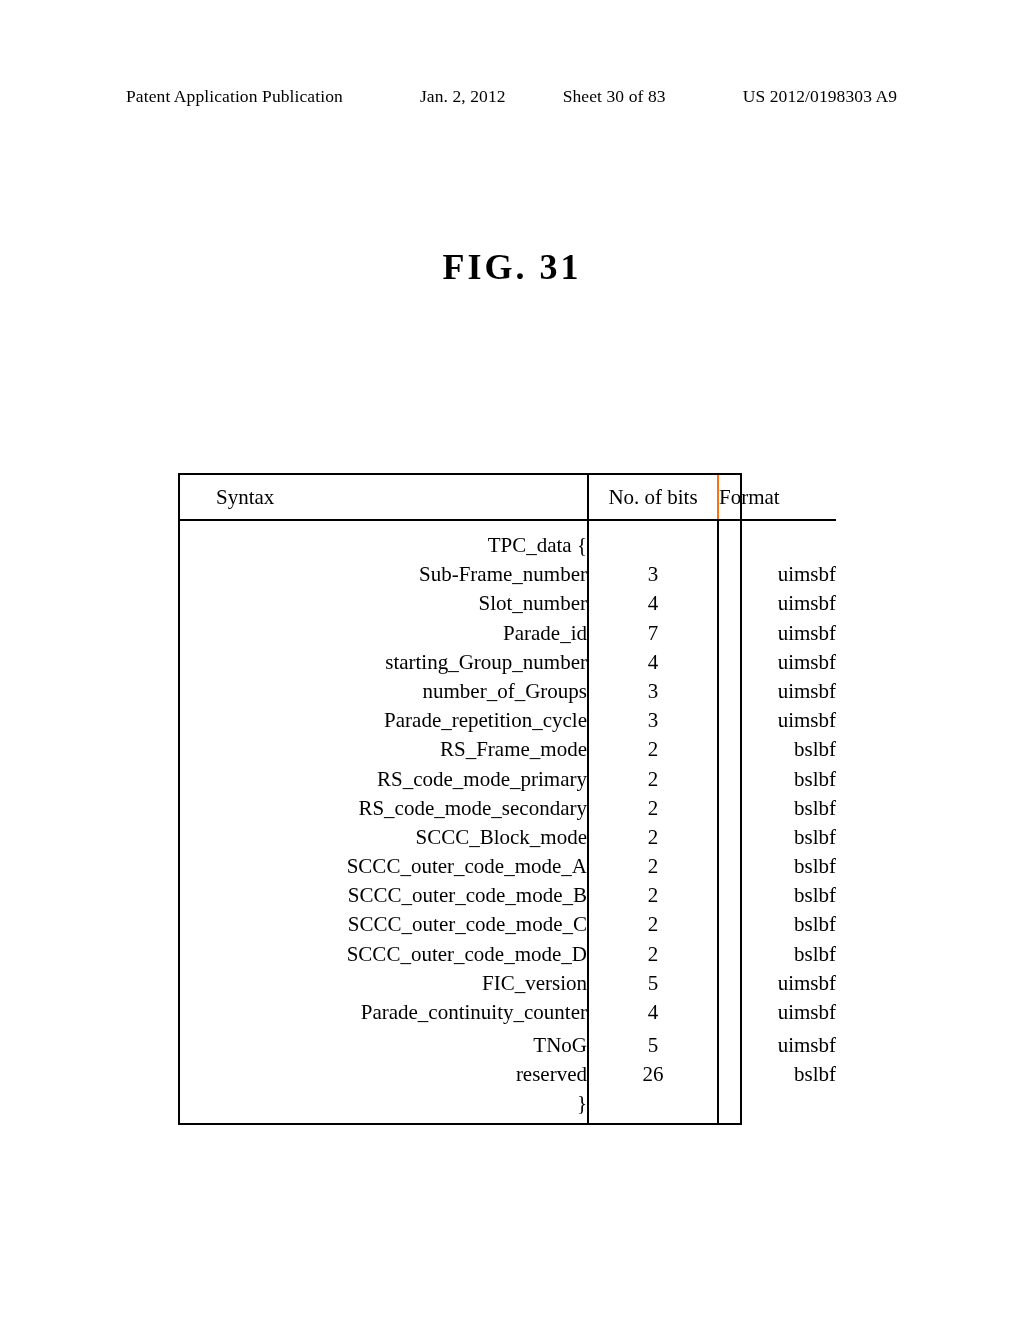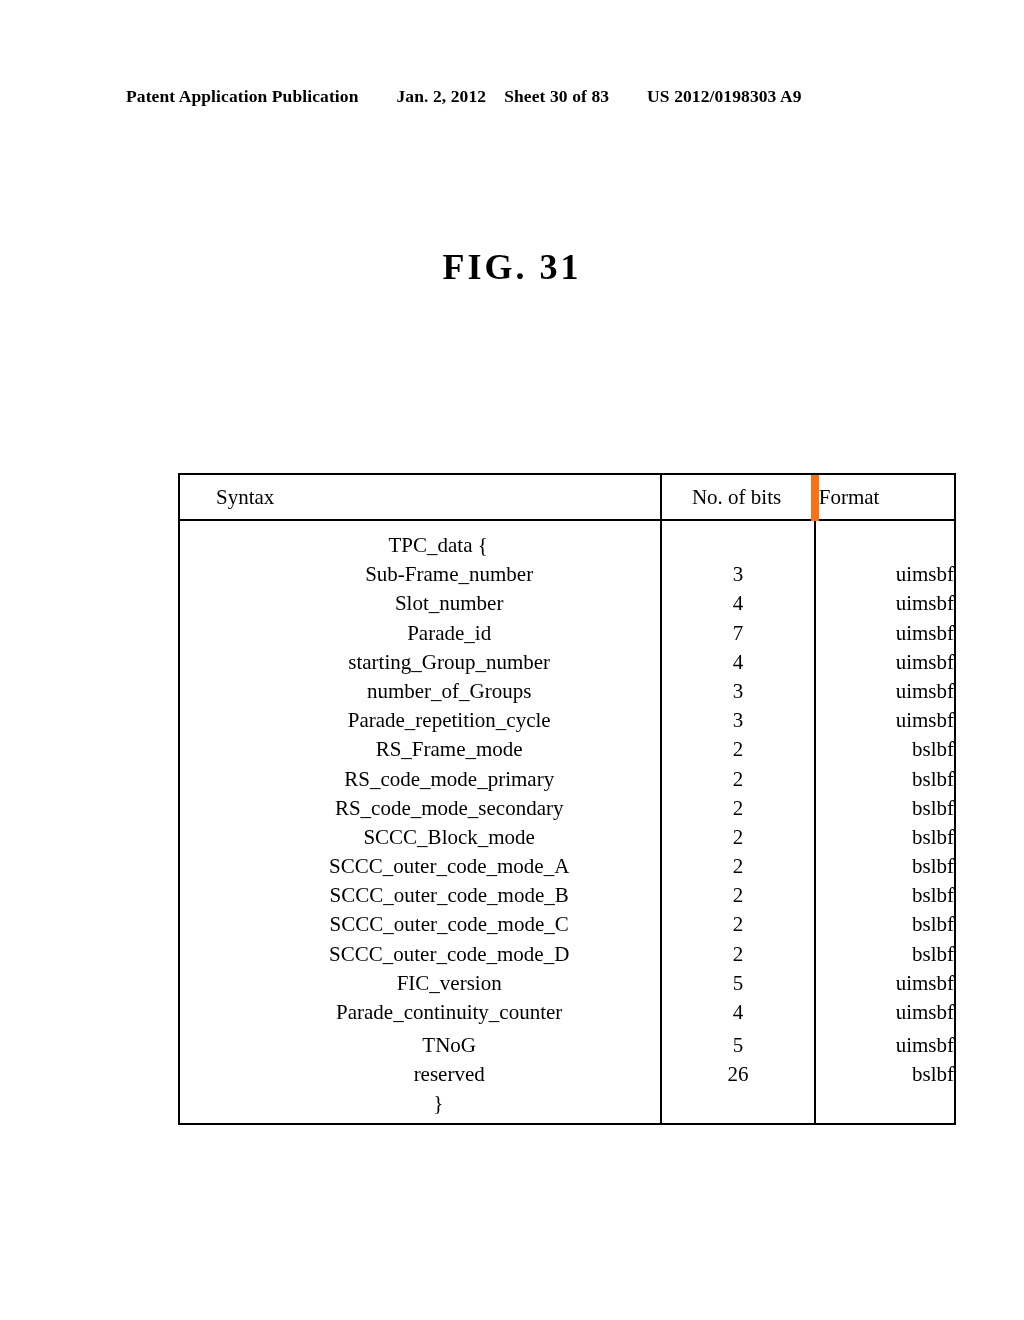--- a/index.html
+++ b/index.html
@@ -17,24 +17,25 @@
   }
 
   
   .page-header {
     position: absolute;
     top: 86px;
     left: 126px;
     width: 772px;
     display: flex;
     align-items: baseline;
-    font-weight: bold;
+    font-weight: normal;
     font-size: 17.5px;
     letter-spacing: 0.1px;
     white-space: nowrap;
+    gap: 39px;
   }
   .hdr-pub       { margin-right: 38px; }
   .hdr-date      { margin-right: 18px; }
   .hdr-sheet     { margin-right: 38px; text-align: right; }
   .hdr-patno     { }
 
   
   .fig-title {
     position: absolute;
     top: 246px;
@@ -45,21 +46,21 @@
     font-weight: bold;
     letter-spacing: 3px;
     font-family: "Liberation Serif", "DejaVu Serif", serif;
   }
 
   
   .tbl-wrap {
     position: absolute;
     left: 178px;
     top: 473px;
-    width: 778px;
+    width: 564px;
     height: 652px;
     border: 2px solid #000;
     box-sizing: border-box;
     background: #fff;
   }
   .tbl {
     width: 100%;
     height: 100%;
     border-collapse: collapse;
     table-layout: fixed;
@@ -76,37 +77,37 @@
     vertical-align: middle;
     border-bottom: 2px solid #000;
   }
   .tbl thead th.c-syntax {
     text-align: left;
     padding-left: 36px;
     border-right: 2px solid #000;
   }
   .tbl thead th.c-bits {
     text-align: center;
-    border-right: 8px solid #f97316;
+    border-right: 2px solid #f97316;
   }
   .tbl thead th.c-format {
     text-align: left;
   }
 
   .tbl tbody td {
     padding: 0;
     vertical-align: top;
     font-size: 21px;
     line-height: 29.2px;
   }
   .tbl tbody td.c-syntax {
     border-right: 2px solid #000;
     padding-left: 36px;
     padding-top: 10px;
-    text-align: center;
+    text-align: right;
   }
   .tbl tbody td.c-bits {
     border-right: 2px solid #000;
     text-align: center;
     padding-top: 10px;
   }
   .tbl tbody td.c-format {
     text-align: right;
     padding-top: 10px;
   }

